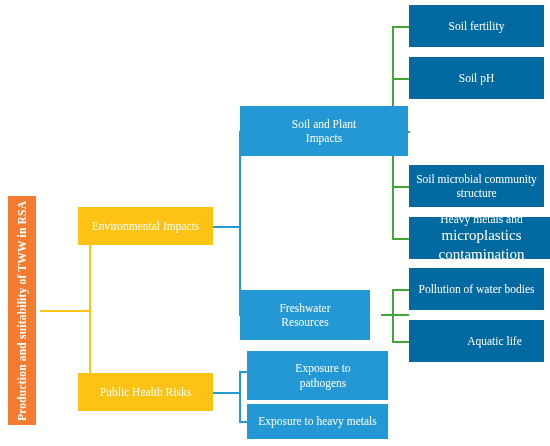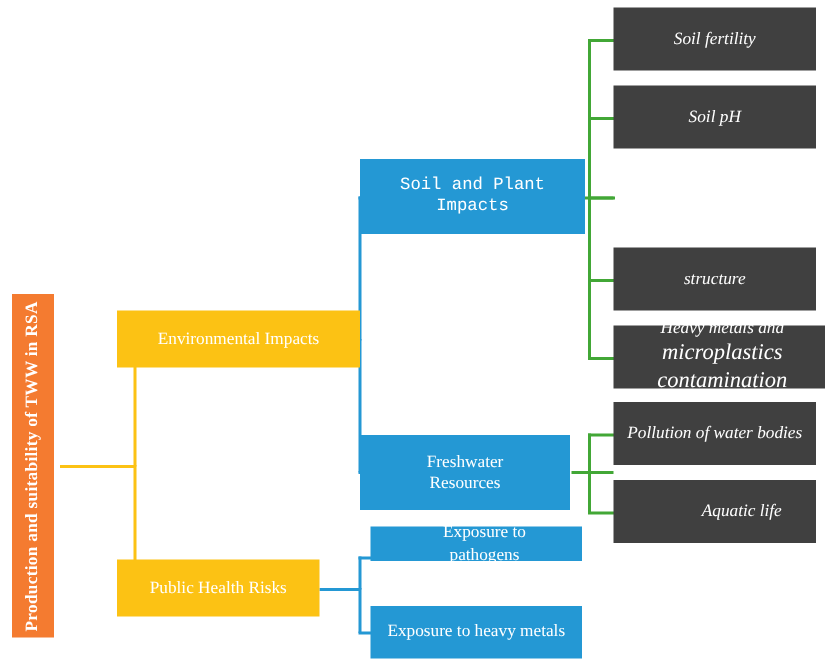--- a/index.html
+++ b/index.html
@@ -36,23 +36,22 @@
   }
   .node-l1 {
     background: #FCC214;
     font-size: 11.5px;
   }
   .node-l2 {
     background: #2498D4;
     font-size: 11.5px;
   }
   .node-l3 {
-    background: #404040;
+    background: #0369a1;
     font-size: 11.5px;
-    font-style: italic;
   }
   .conn {
     position: absolute;
     background: #FCC214;
   }
   .conn-y { background: #FCC214; }
   .conn-b { background: #2498D4; }
   .conn-g { background: #42A736; }
   .h { height: 1.6px; }
   .v { width: 1.6px; }
@@ -90,47 +89,48 @@
   <div class="conn conn-g h" style="left:392px; top:238px; width:18px;"></div>
 
   <div class="conn conn-g h" style="left:381px; top:314px; width:28px;"></div>
   <div class="conn conn-g v" style="left:392px; top:289px; height:26px;"></div>
   <div class="conn conn-g v" style="left:392px; top:314px; height:28px;"></div>
   <div class="conn conn-g h" style="left:392px; top:289px; width:18px;"></div>
   <div class="conn conn-g h" style="left:392px; top:341px; width:18px;"></div>
 
   <div class="node node-root" style="left:8px; top:196px; width:28px; height:229px;">Production and suitability of TWW in RSA</div>
 
-  <div class="node node-l1" style="left:78px; top:207px; width:162px; height:38px;">Environmental Impacts</div>
+  <div class="node node-l1" style="left:78px; top:207px; width:135px; height:38px;">Environmental Impacts</div>
 
   <div class="node node-l1" style="left:78px; top:373px; width:135px; height:38px;">Public Health Risks</div>
 
-  <div class="node node-l2" style="left:240px; top:106px; width:150px; height:50px; flex-direction:column;font-family:Liberation Mono, monospace;">
+  <div class="node node-l2" style="left:240px; top:106px; width:168px; height:50px; flex-direction:column;">
     <span>Soil and Plant</span>
     <span>Impacts</span>
   </div>
 
-  <div class="node node-l2" style="left:240px; top:290px; width:140px; height:50px; flex-direction:column;">
+  <div class="node node-l2" style="left:240px; top:290px; width:130px; height:50px; flex-direction:column;">
     <span>Freshwater</span>
     <span>Resources</span>
   </div>
 
-  <div class="node node-l2" style="left:247px; top:351px; width:141px; height:23px; flex-direction:column;padding-left:15px;">
+  <div class="node node-l2" style="left:247px; top:351px; width:141px; height:49px; flex-direction:column;padding-left:15px;">
     <span>Exposure to</span>
     <span>pathogens</span>
   </div>
 
   <div class="node node-l2" style="left:247px; top:404px; width:141px; height:35px;">Exposure to heavy metals</div>
 
   <div class="node node-l3" style="left:409px; top:5px; width:135px; height:42px;">Soil fertility</div>
 
   <div class="node node-l3" style="left:409px; top:57px; width:135px; height:42px;text-align:right;">Soil pH</div>
 
 
   <div class="node node-l3" style="left:409px; top:165px; width:135px; height:42px; flex-direction:column;">
+    <span>Soil microbial community</span>
     <span>structure</span>
   </div>
 
   <div class="node node-l3" style="left:409px; top:217px; width:145px; height:42px; flex-direction:column;">
     <span>Heavy metals and</span>
     <span style="font-size:15px;">microplastics contamination</span>
   </div>
 
   <div class="node node-l3" style="left:409px; top:268px; width:135px; height:42px;text-align:center;">Pollution of water bodies</div>
 

